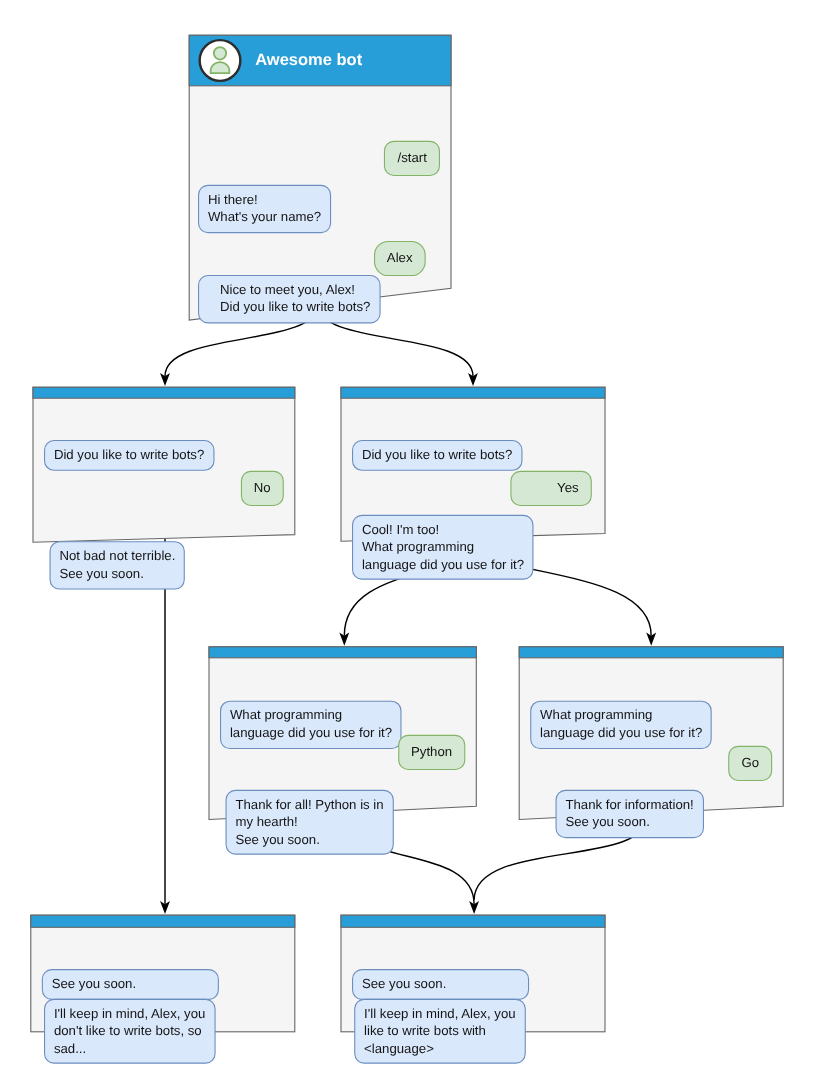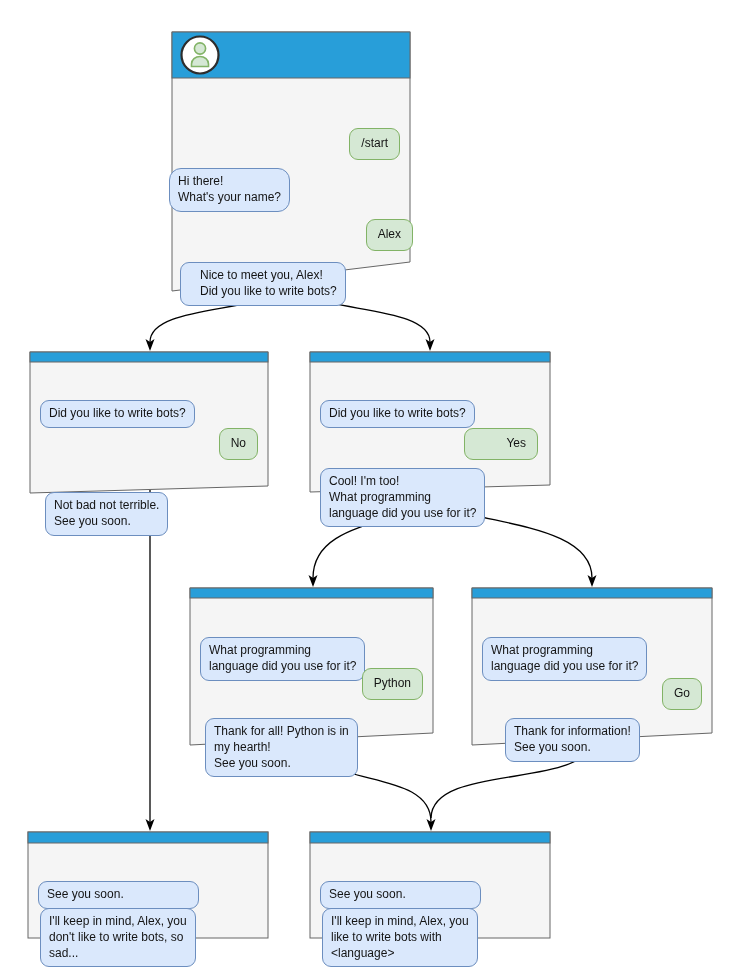--- a/index.html
+++ b/index.html
@@ -69,25 +69,26 @@
     <rect class="win-body" x="310" y="832" width="240" height="106"></rect>
     <rect class="win-header" x="310" y="832" width="240" height="11"></rect>
 
     <g>
       <circle class="avatar-ring" cx="200" cy="55" r="18.5"></circle>
       <circle class="avatar-person" cx="200" cy="48.5" r="5.6"></circle>
       <path class="avatar-person" d="M 191.5 66.5 v -2.5 a 8.5 7.5 0 0 1 17 0 v 2.5 z"></path>
     </g>
   </svg>
 
+  <div class="window-title">Awesome bot</div>
   <div class="bubble user-bubble" style="right:343px; top:90px;">/start</div>
-  <div class="bubble bot-bubble" style="left:169px; top:130px;border-radius:12px;">Hi there!
+  <div class="bubble bot-bubble" style="left:180px; top:130px;">Hi there!
 What's your name?</div>
-  <div class="bubble user-bubble" style="right:330px; top:181px;">Alex</div>
-  <div class="bubble bot-bubble" style="left:180px; top:224px;padding-left:19px;">Nice to meet you, Alex!
+  <div class="bubble user-bubble" style="right:356px; top:181px;border-radius:13px;">Alex</div>
+  <div class="bubble bot-bubble" style="left:180px; top:212px;padding-left:19px;">Nice to meet you, Alex!
 Did you like to write bots?</div>
 
   <div class="bubble bot-bubble" style="left:40px; top:362px;">Did you like to write bots?</div>
   <div class="bubble user-bubble" style="right:485px; top:390px;">No</div>
   <div class="bubble bot-bubble" style="left:45px; top:454px;">Not bad not terrible.
 See you soon.</div>
 
   <div class="bubble bot-bubble" style="left:320px; top:362px;">Did you like to write bots?</div>
   <div class="bubble user-bubble" style="right:205px; top:390px;padding-left:41px;">Yes</div>
   <div class="bubble bot-bubble" style="left:320px; top:430px;">Cool! I'm too!

